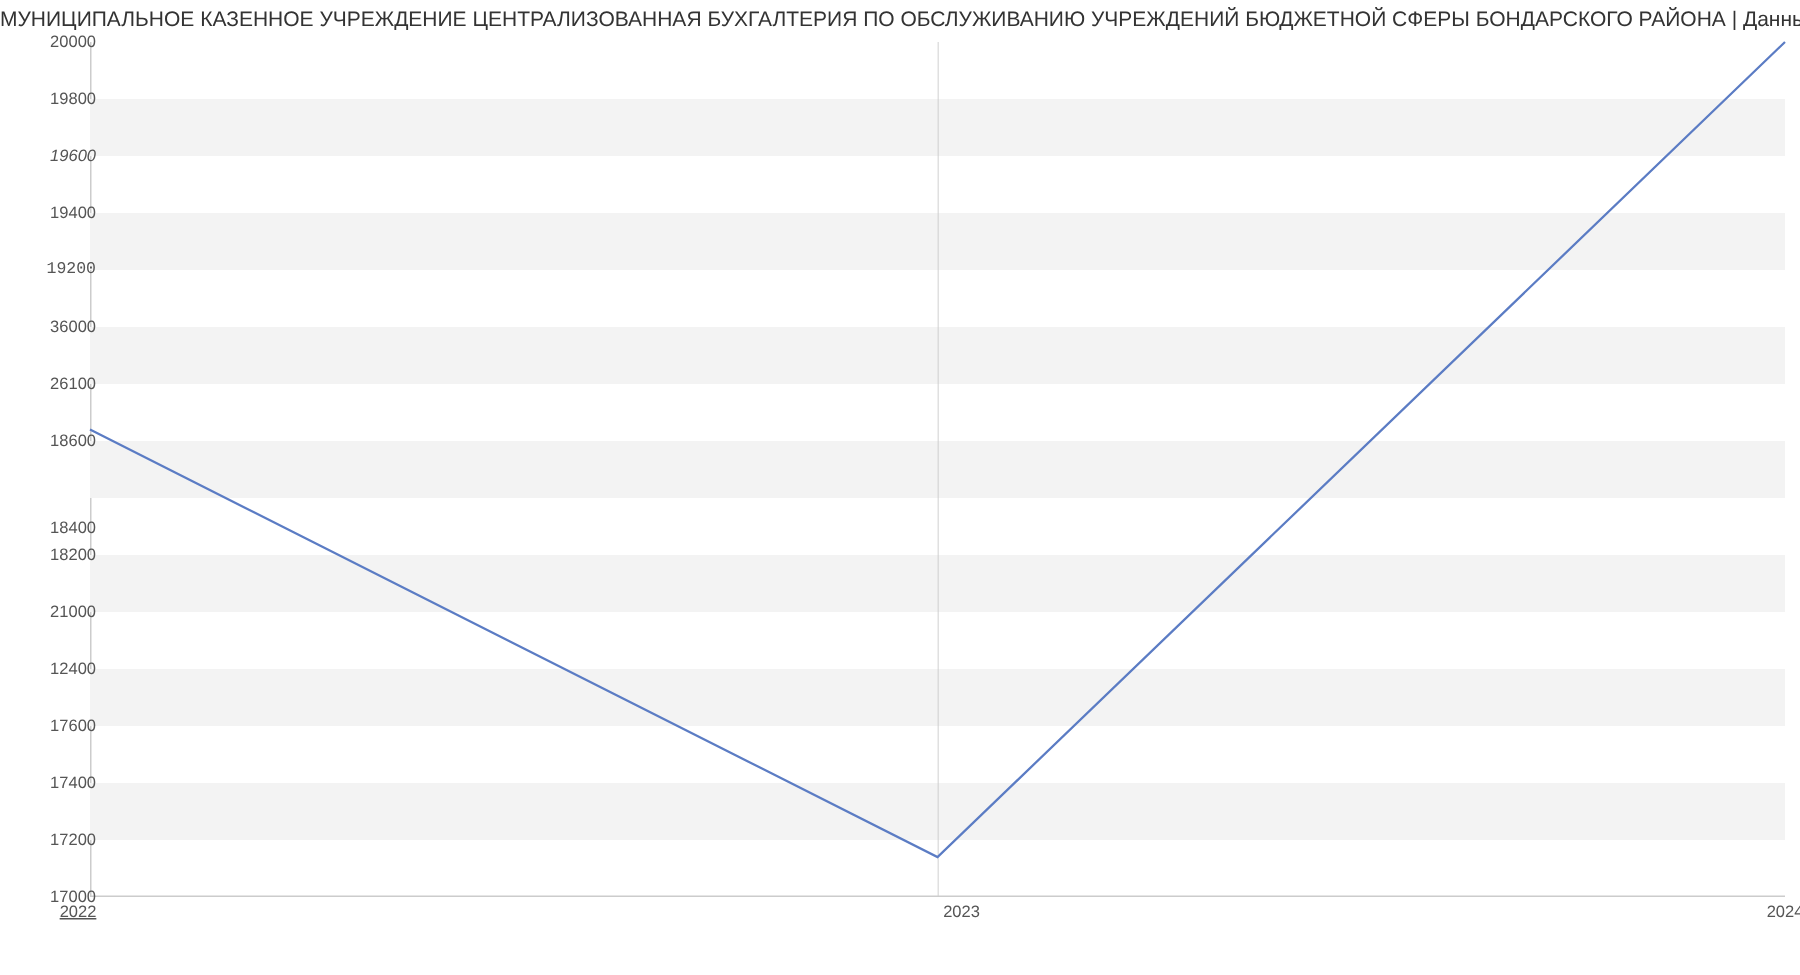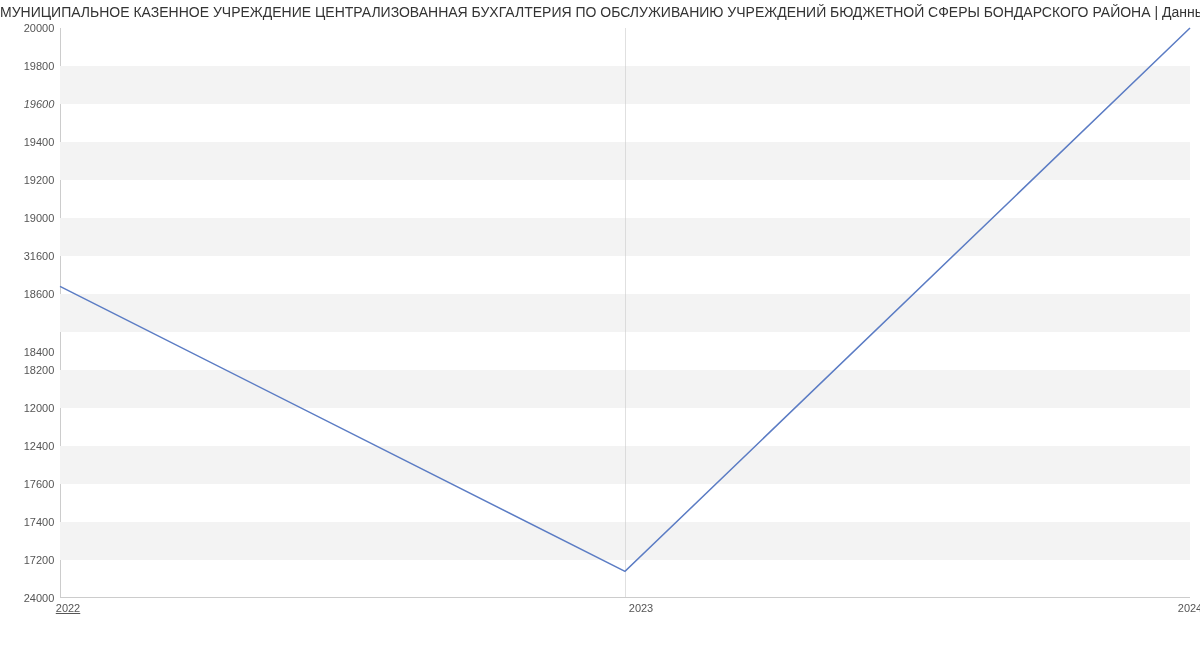--- a/index.html
+++ b/index.html
@@ -55,21 +55,21 @@
     left: 0;
     top: 0;
     width: 1px;
     height: 100%;
     background: #ccc;
   }
   .ytick-label {
     position: absolute;
     right: 1136px;
     width: 50px;
-    text-align: center;
+    text-align: right;
     font-size: 11px;
     color: #555;
     transform: translateY(-50%);
   }
   .xtick-label {
     position: absolute;
     top: 602px;
     font-size: 11px;
     color: #555;
     transform: translateX(-50%);
@@ -114,35 +114,35 @@
       </div>
     <div id="xticks">
         <div class="xtick-line" style="left: 565px;"></div>
       </div>
     <svg class="line-layer" viewBox="0 0 1130 570" preserveAspectRatio="none">
       <polyline id="dataLine" class="data-line" points="0,258.40000000000003 565,543.4 1130,0" style="stroke: rgb(91, 124, 196);"></polyline>
     </svg>
     <div class="axis-baseline"></div>
   </div>
   <div id="yticklabels">
-      <div class="ytick-label" style="top: 598px;">24000</div>
+      <div class="ytick-label" style="top: 598px;">17000</div>
       <div class="ytick-label" style="top: 560px;">17200</div>
       <div class="ytick-label" style="top: 522px;">17400</div>
       <div class="ytick-label" style="top: 484px;">17600</div>
       <div class="ytick-label" style="top: 446px;">12400</div>
-      <div class="ytick-label" style="top: 408px;">12000</div>
+      <div class="ytick-label" style="top: 408px;">21000</div>
       <div class="ytick-label" style="top: 370px;">18200</div>
       <div class="ytick-label" style="top: 352px;">18400</div>
       <div class="ytick-label" style="top: 294px;">18600</div>
-      <div class="ytick-label" style="top: 256px;">31600</div>
-      <div class="ytick-label" style="top: 218px;">19000</div>
-      <div class="ytick-label" style="top: 180px;">19200</div>
+      <div class="ytick-label" style="top: 256px;">26100</div>
+      <div class="ytick-label" style="top: 218px;">36000</div>
+      <div class="ytick-label" style="top: 180px; font-family: Liberation Mono, monospace;">19200</div>
       <div class="ytick-label" style="top: 142px;">19400</div>
       <div class="ytick-label" style="top: 104px; font-style: italic;">19600</div>
       <div class="ytick-label" style="top: 66px;">19800</div>
       <div class="ytick-label" style="top: 28px;">20000</div>
     </div>
   <div id="xticklabels">
-      <div class="xtick-label" style="left: 68px; text-decoration: underline;">2022</div>
+      <div class="xtick-label" style="left: 52px; text-decoration: underline;">2022</div>
       <div class="xtick-label" style="left: 625px; margin-left: 16px;">2023</div>
       <div class="xtick-label" style="left: 1190px;">2024</div>
     </div>
 </div>
 
 </body></html>

